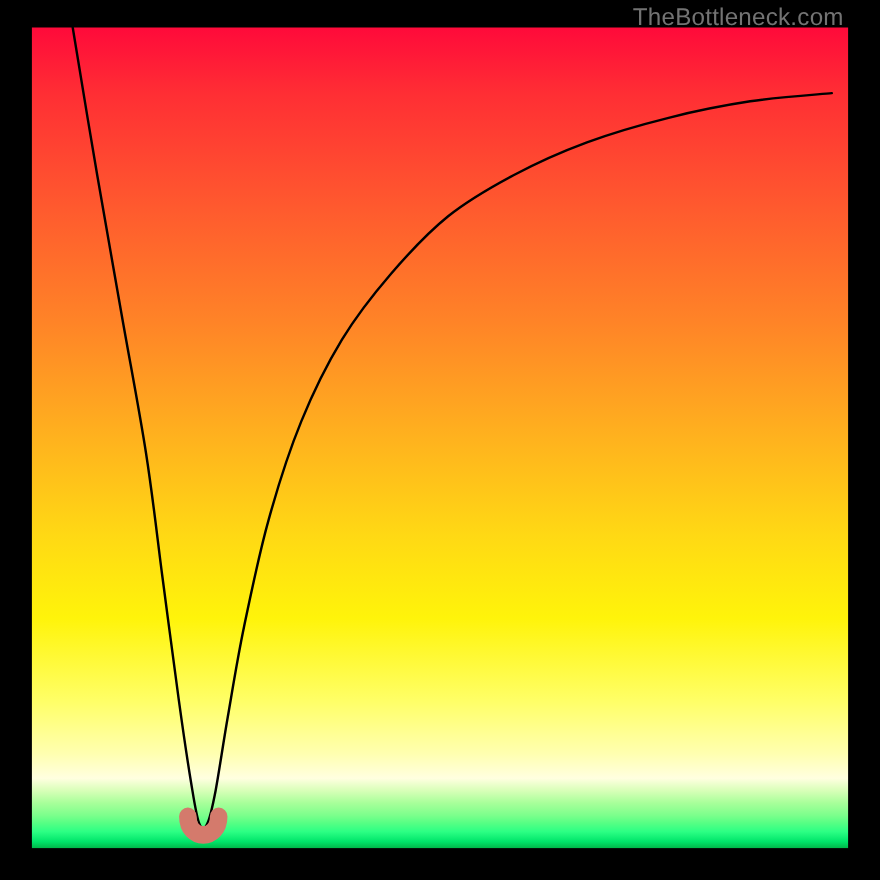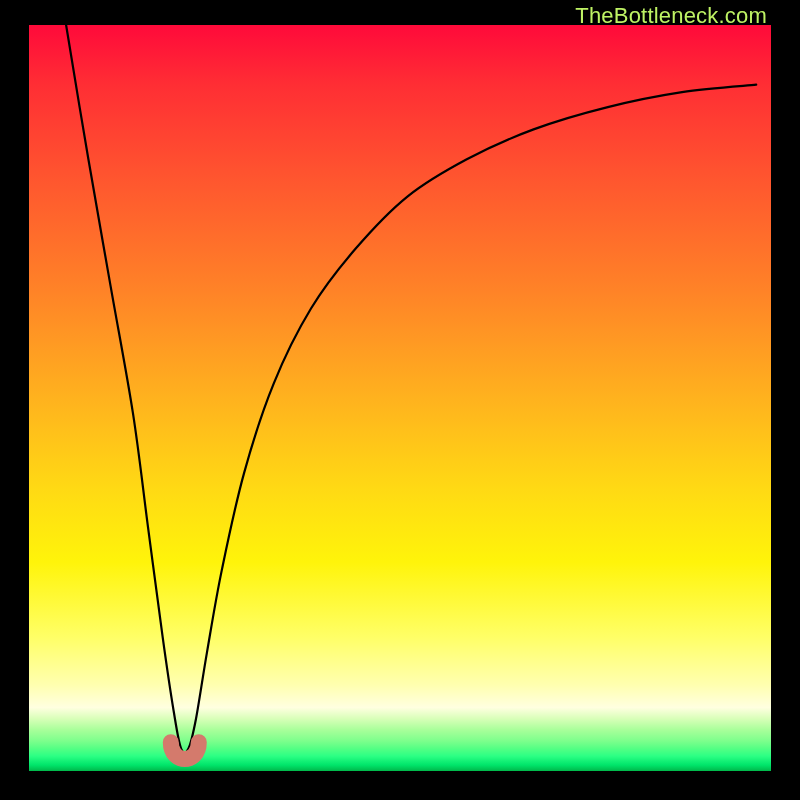--- a/index.html
+++ b/index.html
@@ -48,21 +48,21 @@
       #54ff84 97.0%,
       #2cff84 98.0%,
       #00e56a 99.2%,
       #00b84a 100%
     );
   }
   .watermark {
     position: absolute;
     top: 3px;
     right: 33px;
-    color: #bef264;
+    color: #737373;
     font-size: 22px;
     letter-spacing: 0.2px;
     user-select: none;
     margin-left: 15px;
   }
   svg.curve-layer {
     position: absolute;
     left: 0; top: 0;
     width: 100%; height: 100%;
     overflow: visible;

